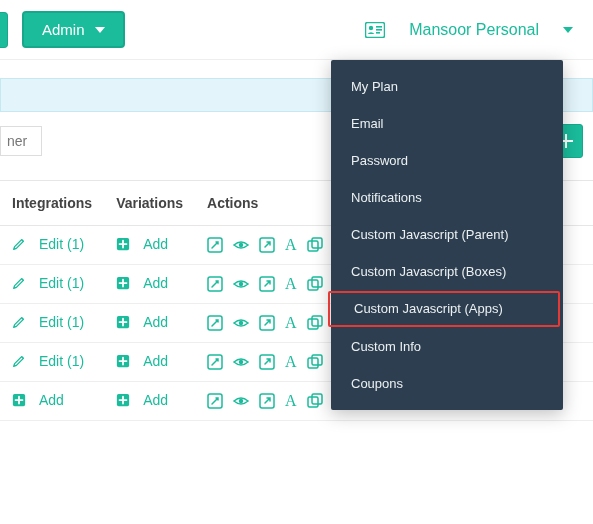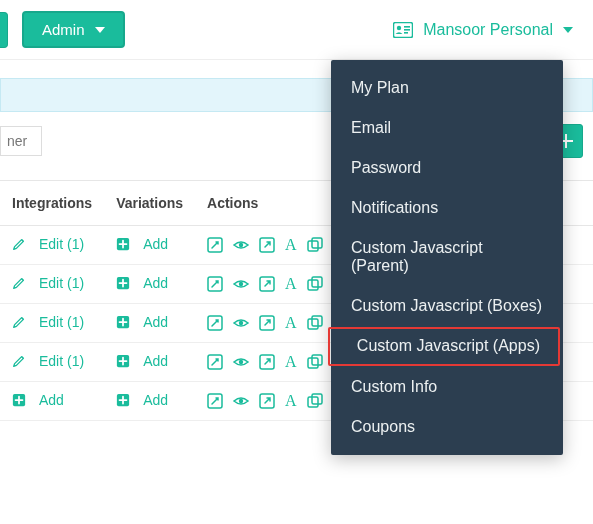--- a/index.html
+++ b/index.html
@@ -6,21 +6,21 @@
 body { font-family: "Helvetica Neue", Arial, sans-serif; font-size: 14px; background: #fff; color: #555; width: 593px; height: 524px; overflow: hidden; position: relative; }
 
 .topbar { height: 60px; display: flex; align-items: center; padding: 0 20px 0 0; border-bottom: 1px solid #eee; }
 .admin-btn {
   background: #1abc9c; color: #fff; border: 2px solid #17a88c;
   border-radius: 4px; padding: 8px 18px; font-size: 15px;
   display: inline-flex; align-items: center; cursor: pointer;
   margin-left: 22px; font-weight: 500; text-align: center;
 }
 .admin-btn .caret { margin-left: 10px; }
-.user-menu-trigger { margin-left: auto; display: inline-flex; align-items: center; cursor: pointer; }
+.user-menu-trigger { margin-left: auto; display: inline-flex; align-items: center; cursor: pointer; gap: 14px; }
 .user-menu-trigger .id-icon { color: #1abc9c; margin-right: 10px; }
 .user-menu-trigger .uname { color: #1abc9c; font-size: 16px; font-weight: 500; }
 .user-menu-trigger .caret { color: #1abc9c; margin-left: 10px; }
 
 .bluestrip { background: #e3f5fb; border: 1px solid #c5e9f3; height: 34px; margin: 18px 0 6px 0; }
 
 .subbar { height: 42px; display: flex; align-items: center; }
 .ner-chip {
   background: #fff; border: 1px solid #ddd; color: #777;
   padding: 6px 14px 6px 6px; border-radius: 0; margin-left: 0;
@@ -46,29 +46,28 @@
 
 
 .dropdown {
   position: absolute; top: 60px; right: 30px; width: 232px;
   background: #2c3e50; color: #fff; border-radius: 2px;
   box-shadow: 0 4px 18px rgba(0,0,0,.25);
   padding: 8px 0;
   z-index: 10;
 }
 .dropdown .item {
-  display: block; padding: 9px 18px; font-size: 16px; color: #ecf0f1;
+  display: block; padding: 9px 18px; font-size: 13px; color: #ecf0f1;
   cursor: pointer; border: 2px solid transparent;
 }
 .dropdown .highlighted {
   border: 2.5px solid #e53935;
   border-radius: 2px;
   margin: 1px 3px 1px -3px;
   padding: 8px 18px 9px 24px;
-  text-align: right;
 }
 
 svg { display: block; }
 .left-edge-pill {
   position: absolute; left: 0; top: 12px; width: 8px; height: 36px;
   background: #1abc9c; border-top-right-radius: 4px; border-bottom-right-radius: 4px;
   border: 1px solid #17a88c; border-left: none;
 }
 .gap-under-bluestrip { height: 2px; }
 </style>

